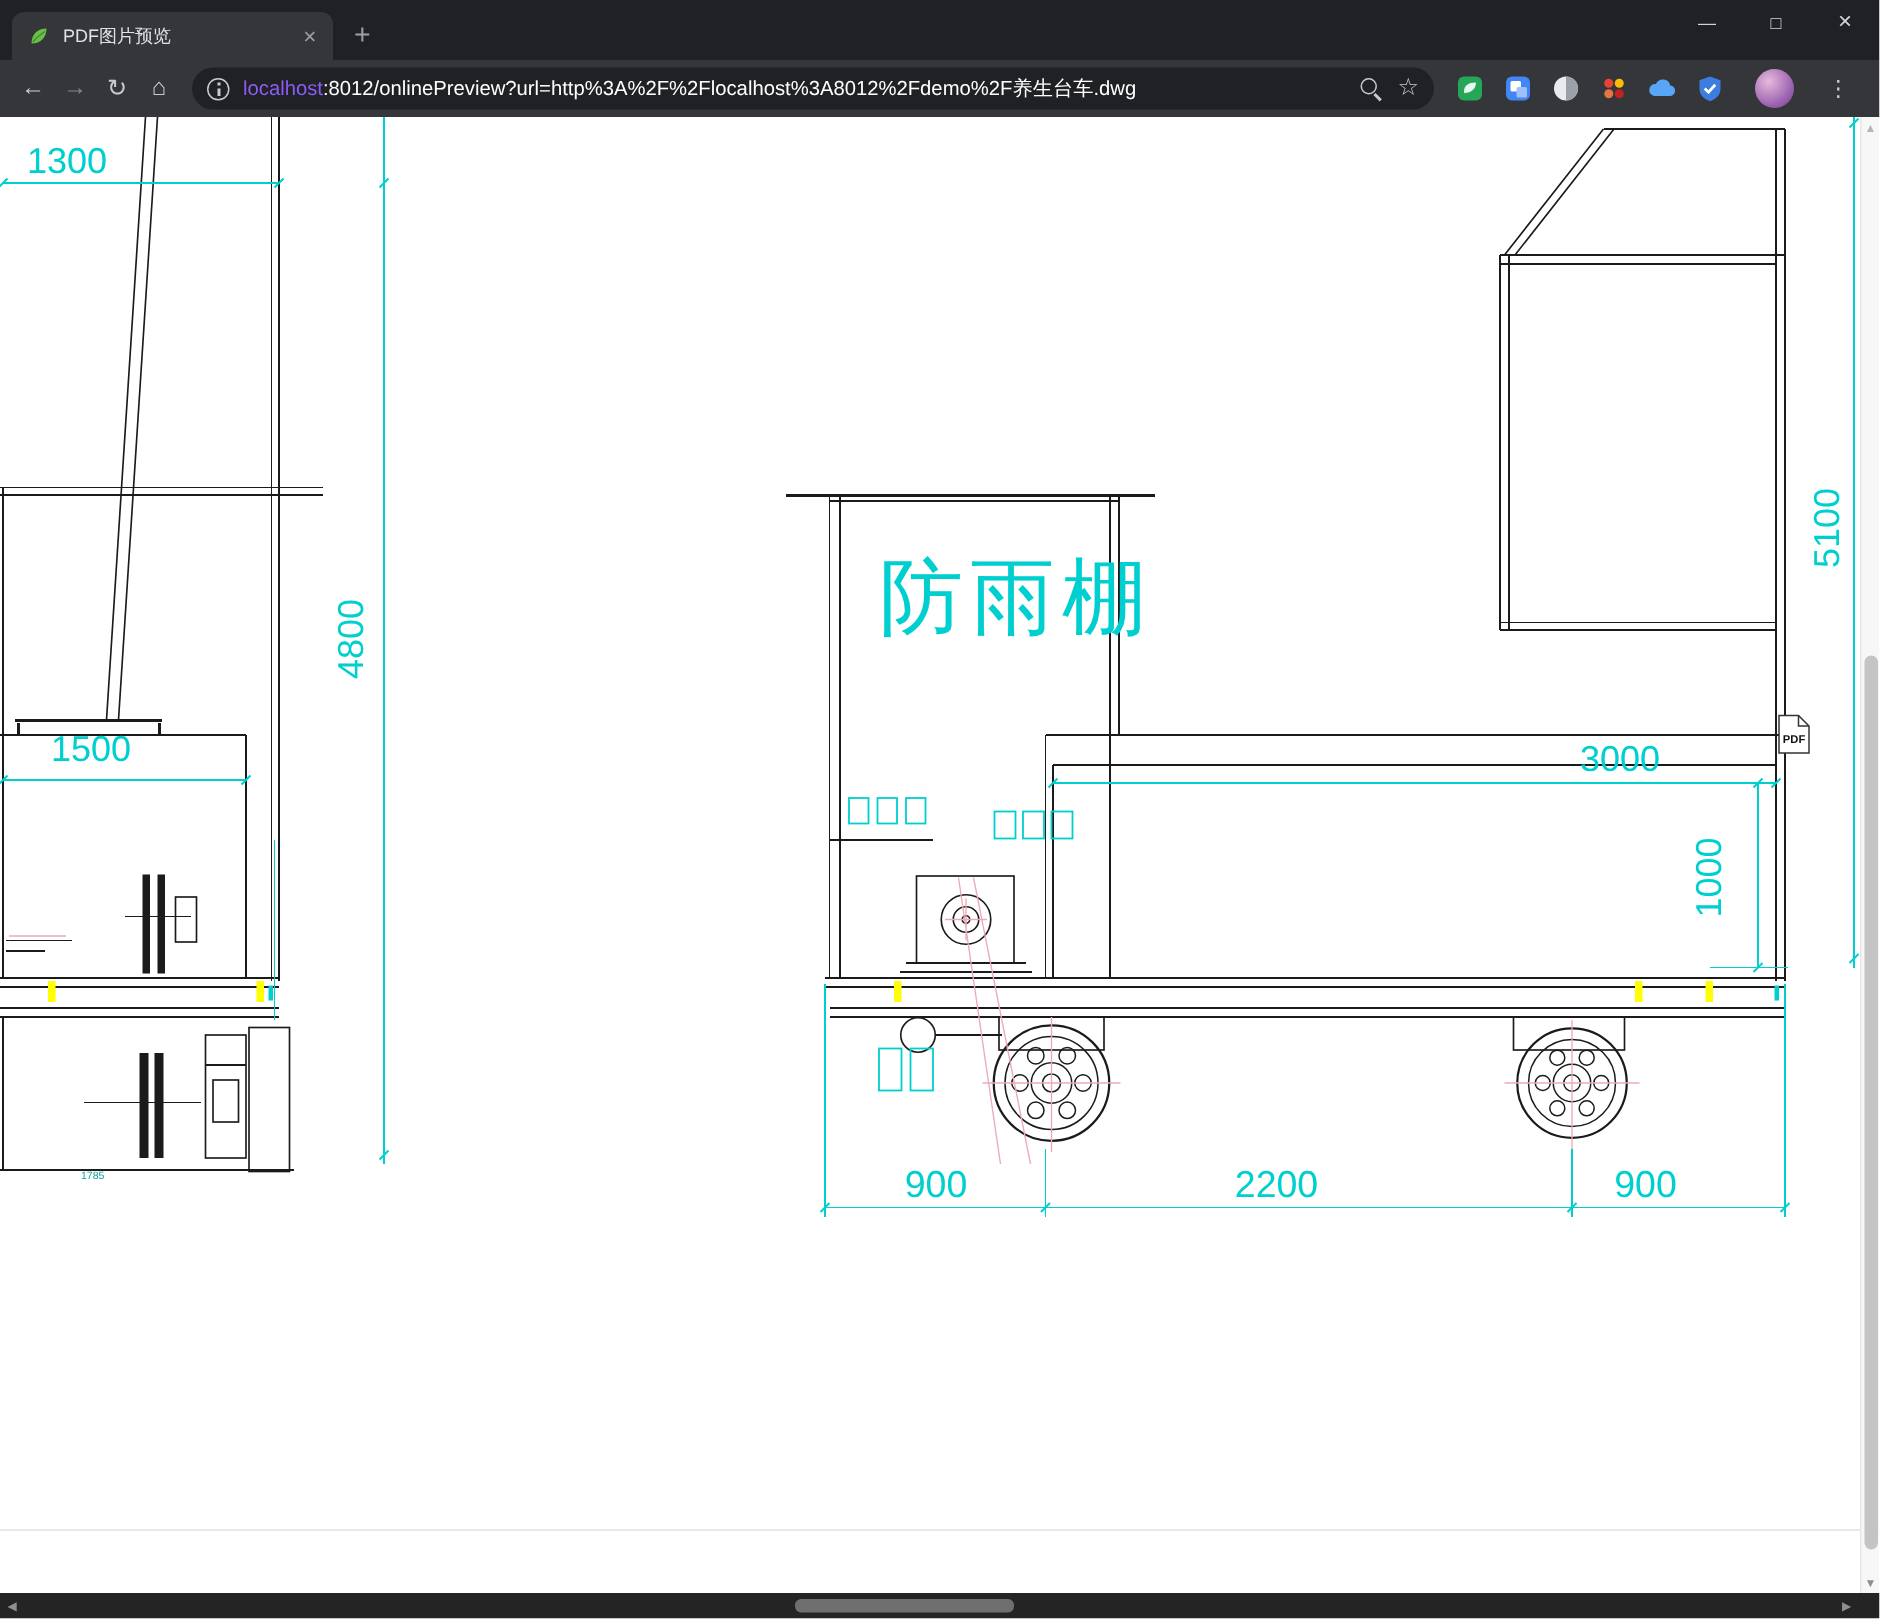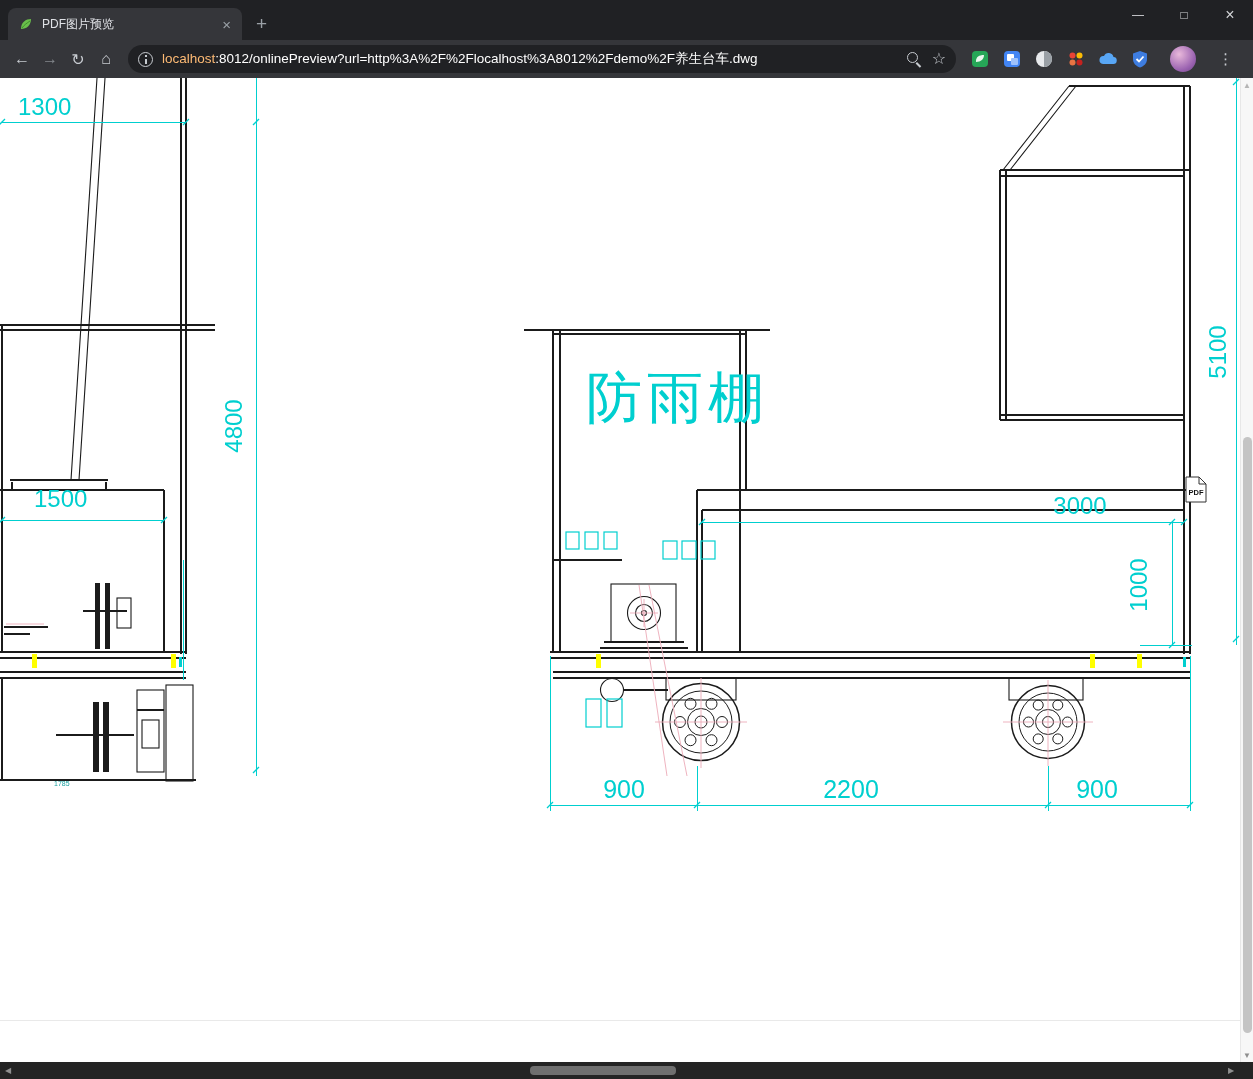--- a/index.html
+++ b/index.html
@@ -1,42 +1,42 @@
 <!DOCTYPE html>
 <html><head>
 <meta charset="utf-8">
 <style>
   * { margin:0; padding:0; box-sizing:border-box; }
   html,body { width:1253px; height:1079px; overflow:hidden; background:#fff;
     font-family:"Liberation Sans", sans-serif; }
 
   
   .tabstrip { position:relative; height:40px; background:#202124; display:flex; align-items:flex-end; }
-  .tab { margin-left:8px; width:234px; height:32px; background:#35363a; border-radius:8px 8px 0 0;
+  .tab { margin-left:8px; width:214px; height:32px; background:#35363a; border-radius:8px 8px 0 0;
     display:flex; align-items:center; padding:0 8px 0 10px; gap:8px; }
   .favicon { width:16px; height:16px; flex:0 0 auto; display:flex; }
   .tab-title { flex:1; color:#dfe1e5; font-size:12px; white-space:nowrap; overflow:hidden; text-overflow:ellipsis; }
   .tab-close { color:#9aa0a6; font-size:15px; line-height:1; cursor:default; padding:1px 3px; }
   .newtab { color:#9aa0a6; font-size:19px; line-height:1; margin:0 0 7px 14px; }
   .wincontrols { position:absolute; top:0; right:0; display:flex; }
   .winbtn { width:46px; height:30px; display:flex; align-items:center; justify-content:center;
     color:#d2d4d7; font-size:12px; }
   .winbtn.close-btn { font-size:16px; }
 
   .toolbar { height:38px; background:#35363a; display:flex; align-items:center; padding:0 8px; }
   .navbtn { width:28px; height:28px; display:flex; align-items:center; justify-content:center;
     color:#c7cbd0; font-size:16px; border-radius:50%; flex:0 0 auto; }
   .navbtn.dim { color:#84888d; }
   .omnibox { flex:1; height:28px; background:#202124; border-radius:14px; margin:0 8px;
     display:flex; align-items:center; padding:0 10px; gap:9px; min-width:0; }
   .info-icon { position:relative; width:15px; height:15px; border:1.5px solid #c7cbd0; border-radius:50%; flex:0 0 auto; }
   .info-icon::before { content:""; position:absolute; left:5.5px; top:2.5px; width:2px; height:2px; background:#c7cbd0; }
   .info-icon::after  { content:""; position:absolute; left:5.5px; top:6px;  width:2px; height:5px; background:#c7cbd0; }
   .url { flex:1; min-width:0; font-size:13.5px; white-space:nowrap; overflow:hidden; text-overflow:ellipsis; }
-  .url .host { color:#fdba74; }
+  .url .host { color:#8b5cf6; }
   .url .rest { color:#ffffff; }
   .zoom-icon { position:relative; width:17px; height:17px; flex:0 0 auto; }
   .zoom-icon::before { content:""; position:absolute; left:1px; top:1px; width:9px; height:9px;
     border:1.6px solid #c7cbd0; border-radius:50%; }
   .zoom-icon::after { content:""; position:absolute; left:11.5px; top:11.5px; width:6px; height:1.8px;
     background:#c7cbd0; transform:rotate(45deg); transform-origin:0 0; }
   .star { color:#c7cbd0; font-size:16px; line-height:1; flex:0 0 auto; }
   .ext-row { display:flex; align-items:center; gap:12px; padding:0 6px; flex:0 0 auto; }
   .ext { width:20px; height:20px; display:flex; }
   .avatar { width:26px; height:26px; border-radius:50%; margin-left:8px;

